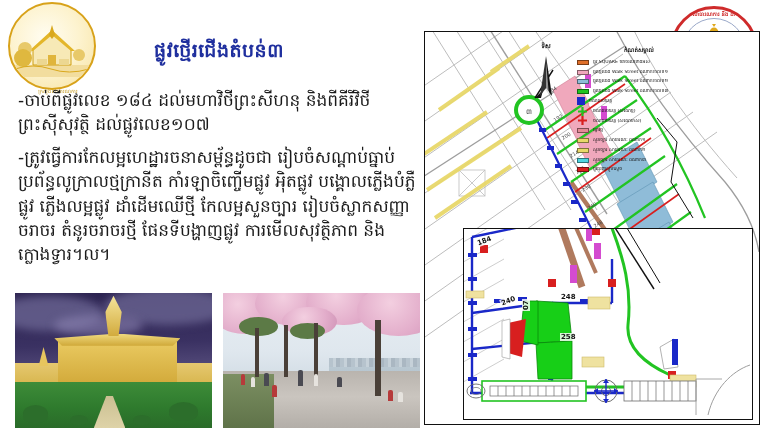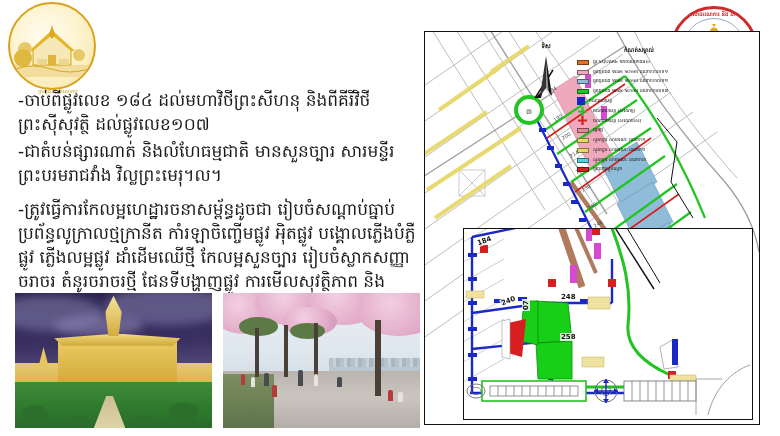--- a/index.html
+++ b/index.html
@@ -257,24 +257,24 @@
         <path d="M11.5 14 L4 20 L3 26 L6 26 L7 22 L11.5 19 Z" fill="#e0a81c"></path>
         <path d="M18.5 14 L26 20 L27 26 L24 26 L23 22 L18.5 19 Z" fill="#e0a81c"></path>
         <rect x="12" y="30" width="2.6" height="14" fill="#e0a81c"></rect>
         <rect x="15.6" y="30" width="2.6" height="14" fill="#e0a81c"></rect>
         <rect x="2" y="24" width="5" height="4" fill="#e0a81c"></rect>
         <rect x="23" y="24" width="5" height="4" fill="#e0a81c"></rect>
       </svg>
     </div>
   </div>
 
+  <div id="title">ផ្លូវថ្មើរជើងតំបន់៣</div>
 
   <div id="body-text">
     <p>-ចាប់ពីផ្លូវលេខ ១៨៤ ដល់មហាវិថីព្រះសីហនុ និងពីគីរីវិថីព្រះសុីសុវត្ថិ ដល់ផ្លូវលេខ១០៧</p>
-    <p>-ជាតំបន់ផ្សារណាត់ និងលំហែធម្មជាតិ មានសួនច្បារ សារមន្ទីរ ព្រះបរមរាជវាំង វិល្លព្រះមេរុ។ល។</p>
     <p class="gap">-ត្រូវធ្វើការកែលម្អហេដ្ឋារចនាសម្ព័ន្ធដូចជា រៀបចំសណ្តាប់ធ្នាប់ ប្រព័ន្ធលូក្រាលថ្មក្រានីត កាំរឡាចិញ្ចើមផ្លូវ អុិតផ្លូវ បង្គោលភ្លើងបំភ្លឺផ្លូវ ភ្លើងលម្អផ្លូវ ដាំដើមឈើថ្មី កែលម្អសួនច្បារ រៀបចំស្លាកសញ្ញាចរាចរ តំនូរចរាចរថ្មី ផែនទីបង្ហាញផ្លូវ ការមេីលសុវត្ថិភាព និងក្លោងទ្វារ។ល។</p>
   </div>
 
   <div class="photo" id="photo-palace">
     <div class="pal-sky"></div>
     <div class="pal-cloud" style="left:-10%;top:2%;width:55%;height:26%;"></div>
     <div class="pal-cloud" style="left:45%;top:-4%;width:65%;height:28%;"></div>
     <div class="pal-cloud" style="left:20%;top:16%;width:45%;height:16%;background:rgba(140,132,178,.6);"></div>
     <div class="pal-lawn"></div>
     <div class="pal-wall"></div>

